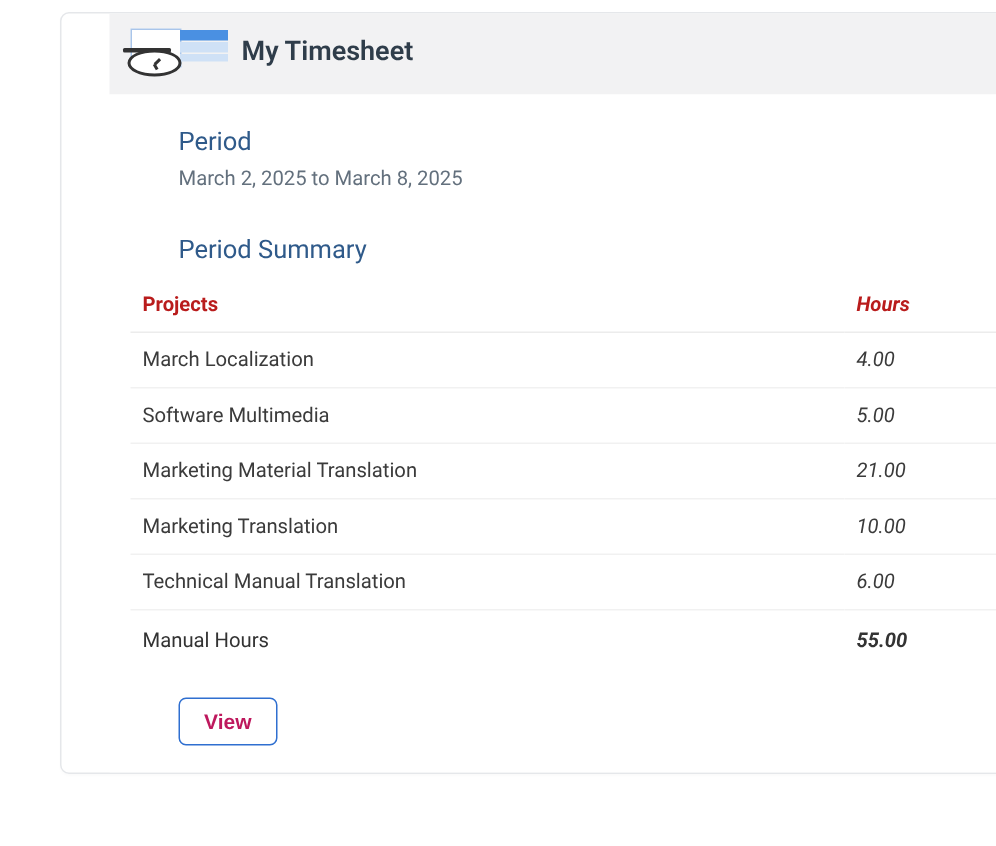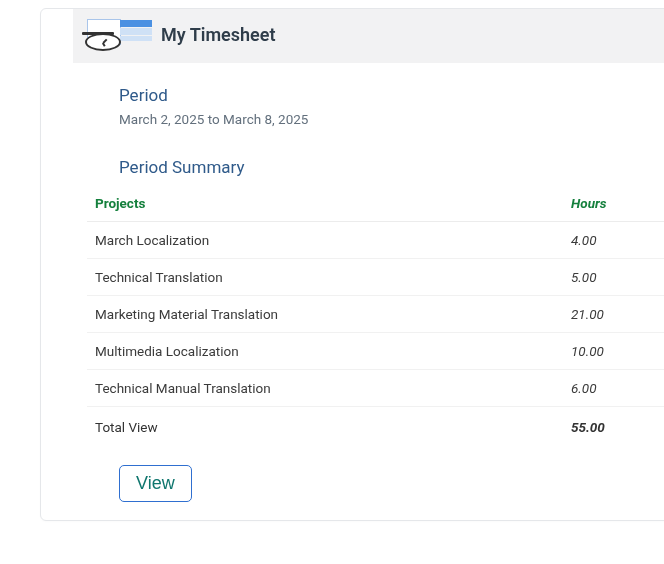--- a/index.html
+++ b/index.html
@@ -101,21 +101,21 @@
     margin-top: 8px;
   }
   table.summary th, table.summary td {
     text-align: left;
     padding: 10px 8px;
     font-size: 13.5px;
     color: #383838;
   }
   table.summary thead th {
     font-weight: 700;
-    color: #15803d;
+    color: #b91c1c;
     border-bottom: 1px solid #ececec;
   }
   table.summary tbody td {
     border-bottom: 1px solid #f1f1f1;
     color: #3b3b3b;
   }
   table.summary th.hours-col,
   table.summary td.hours-col {
     width: 110px;
     font-style: italic;
@@ -130,26 +130,27 @@
   table.summary tr.total td.hours-col {
     font-weight: 700;
   }
 
   .actions {
     margin-top: 20px;
   }
   .btn-view {
     display: inline-block;
     padding: 7px 16px;
-    font-size: 18px;
-    color: #0f766e;
+    font-size: 14px;
+    color: #be185d;
     background: #fff;
     border: 1px solid #2f6fd0;
     border-radius: 5px;
     cursor: pointer;
+    font-weight: bold;
   }
 </style>
 </head>
 <body>
 
 <div class="card">
 
   <div class="card-header">
     <div class="ts-icon">
       <div class="sheet">
@@ -176,37 +177,37 @@
           <th>Projects</th>
           <th class="hours-col">Hours</th>
         </tr>
       </thead>
       <tbody>
         <tr>
           <td>March Localization</td>
           <td class="hours-col">4.00</td>
         </tr>
         <tr>
-          <td>Technical Translation</td>
+          <td>Software Multimedia</td>
           <td class="hours-col">5.00</td>
         </tr>
         <tr>
           <td>Marketing Material Translation</td>
           <td class="hours-col">21.00</td>
         </tr>
         <tr>
-          <td>Multimedia Localization</td>
+          <td>Marketing Translation</td>
           <td class="hours-col">10.00</td>
         </tr>
         <tr>
           <td>Technical Manual Translation</td>
           <td class="hours-col">6.00</td>
         </tr>
         <tr class="total">
-          <td>Total View</td>
+          <td>Manual Hours</td>
           <td class="hours-col">55.00</td>
         </tr>
       </tbody>
     </table>
 
     <div class="actions">
       <button class="btn-view">View</button>
     </div>
 
   </div>

